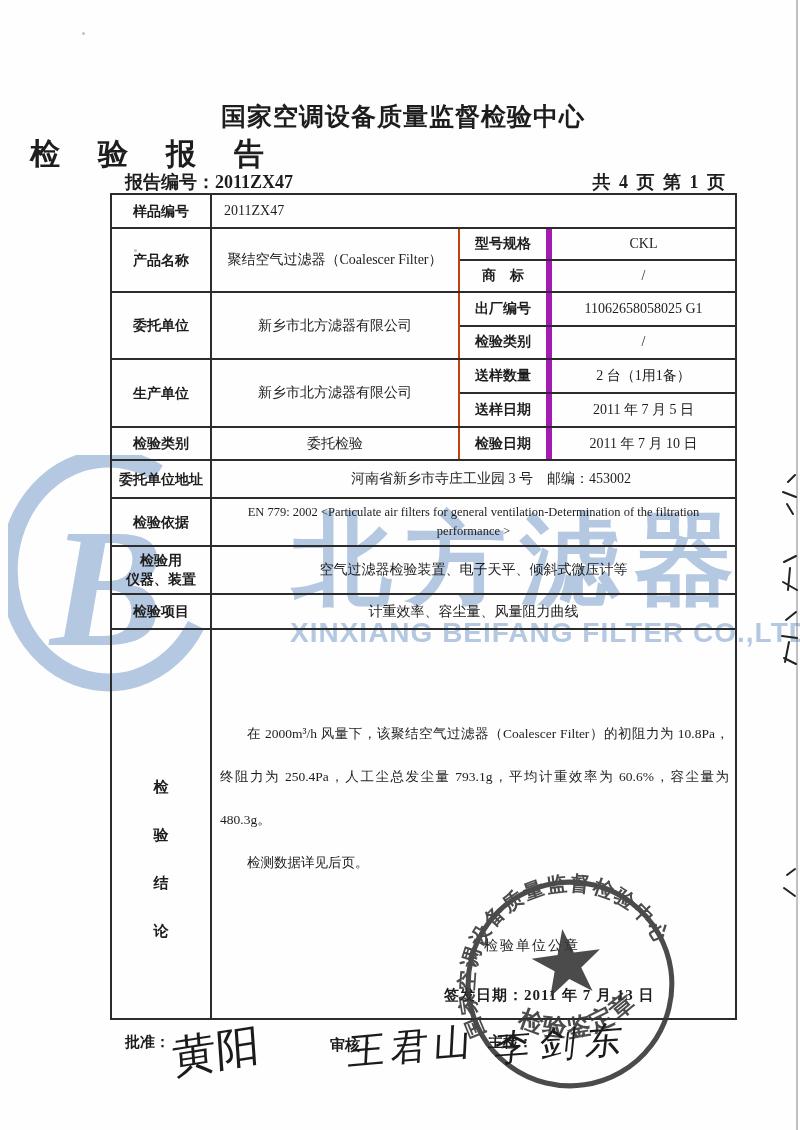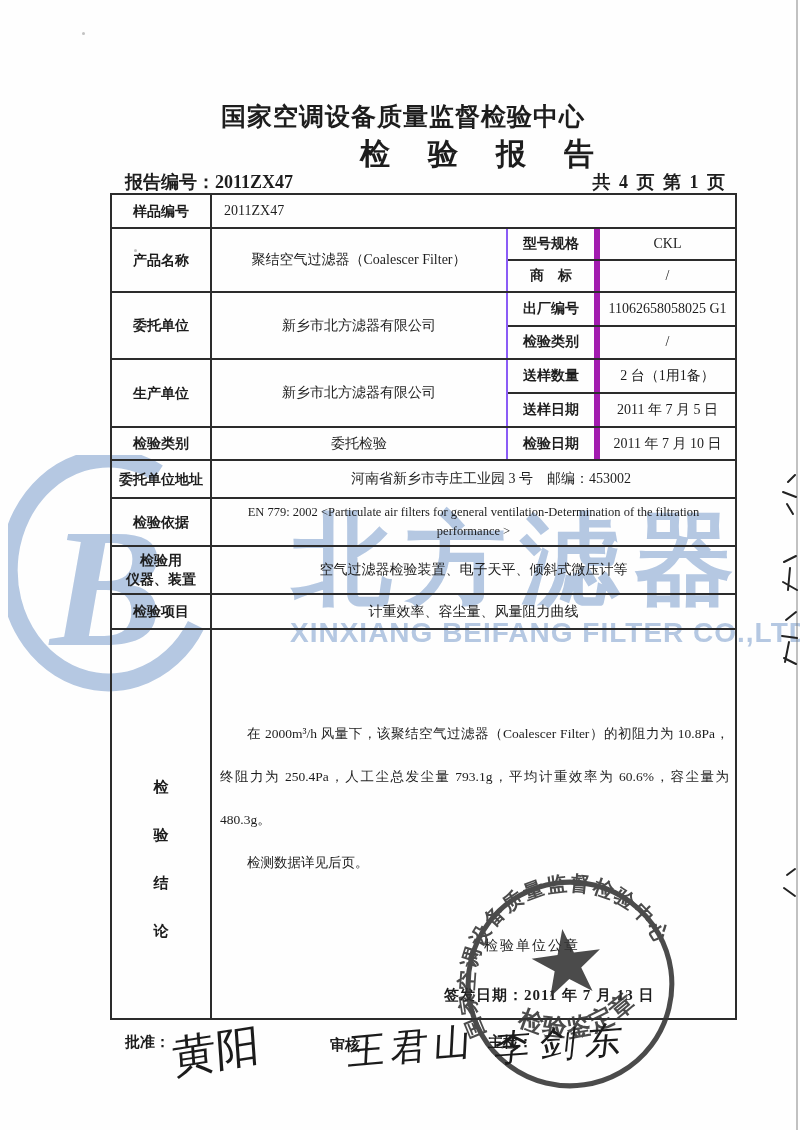--- a/index.html
+++ b/index.html
@@ -21,39 +21,39 @@
     font-weight:700;font-size:28px;letter-spacing:1px;white-space:nowrap;
   }
   
   .content{position:relative;z-index:1;}
   .org-name{
     position:absolute;left:0;top:100px;width:806px;text-align:center;
     font-family:"Liberation Sans","DejaVu Sans",sans-serif;
     font-size:25px;font-weight:700;letter-spacing:1px;
   }
   .doc-title{
-    position:absolute;left:0;top:134px;width:632px;text-align:right;
-    font-family:"Liberation Sans","DejaVu Sans",sans-serif;
-    font-size:30px;font-weight:700;letter-spacing:38px;box-sizing:border-box;
+    position:absolute;left:0;top:134px;width:632px;text-align:left;
+    font-family:"Liberation Sans","DejaVu Sans",sans-serif;
+    font-size:30px;font-weight:700;letter-spacing:38px;padding-left:30px;box-sizing:border-box;
   }
   .report-line{position:absolute;left:110px;top:170px;width:627px;height:22px;font-size:18px;font-weight:600;}
   .report-no{position:absolute;left:15px;top:0;}
   .page-info{position:absolute;right:10px;top:0;letter-spacing:2px;}
   
   .tbl{
     position:absolute;left:110px;top:193px;width:627px;height:827px;
     border:2px solid #2c2c2c;box-sizing:border-box;display:flex;flex-direction:column;
     font-size:14px;
   }
   .row{display:flex;border-bottom:2px solid #2c2c2c;box-sizing:border-box;}
   .row:last-child{border-bottom:none;flex:1;}
   .cell{display:flex;align-items:center;justify-content:center;box-sizing:border-box;text-align:center;}
   .lbl{width:100px;border-right:2px solid #2c2c2c;font-weight:600;flex-direction:column;line-height:19px;}
   .val{flex:1;}
-  .val-mid{width:296px;border-right:2px solid #8b5cf6;}
+  .val-mid{width:248px;border-right:2px solid #c2410c;}
   .subcol{flex:1;display:flex;flex-direction:column;}
   .subrow{flex:1;display:flex;border-bottom:2px solid #2c2c2c;box-sizing:border-box;}
   .subrow:last-child{border-bottom:none;}
   .sublbl{width:92px;border-right:6px solid #a21caf;font-weight:600;}
   .subval{flex:1;}
   .left-val{justify-content:flex-start;padding-left:12px;text-align:left;}
   .basis-val{font-size:12.5px;line-height:19px;padding:2px 4px;}
   
   .r1{height:34px;} .r2{height:64px;} .r3{height:67px;} .r4{height:68px;}
   .r5{height:33px;} .r6{height:38px;gap:35px;} .r7{height:48px;} .r8{height:48px;} .r9{height:35px;}

